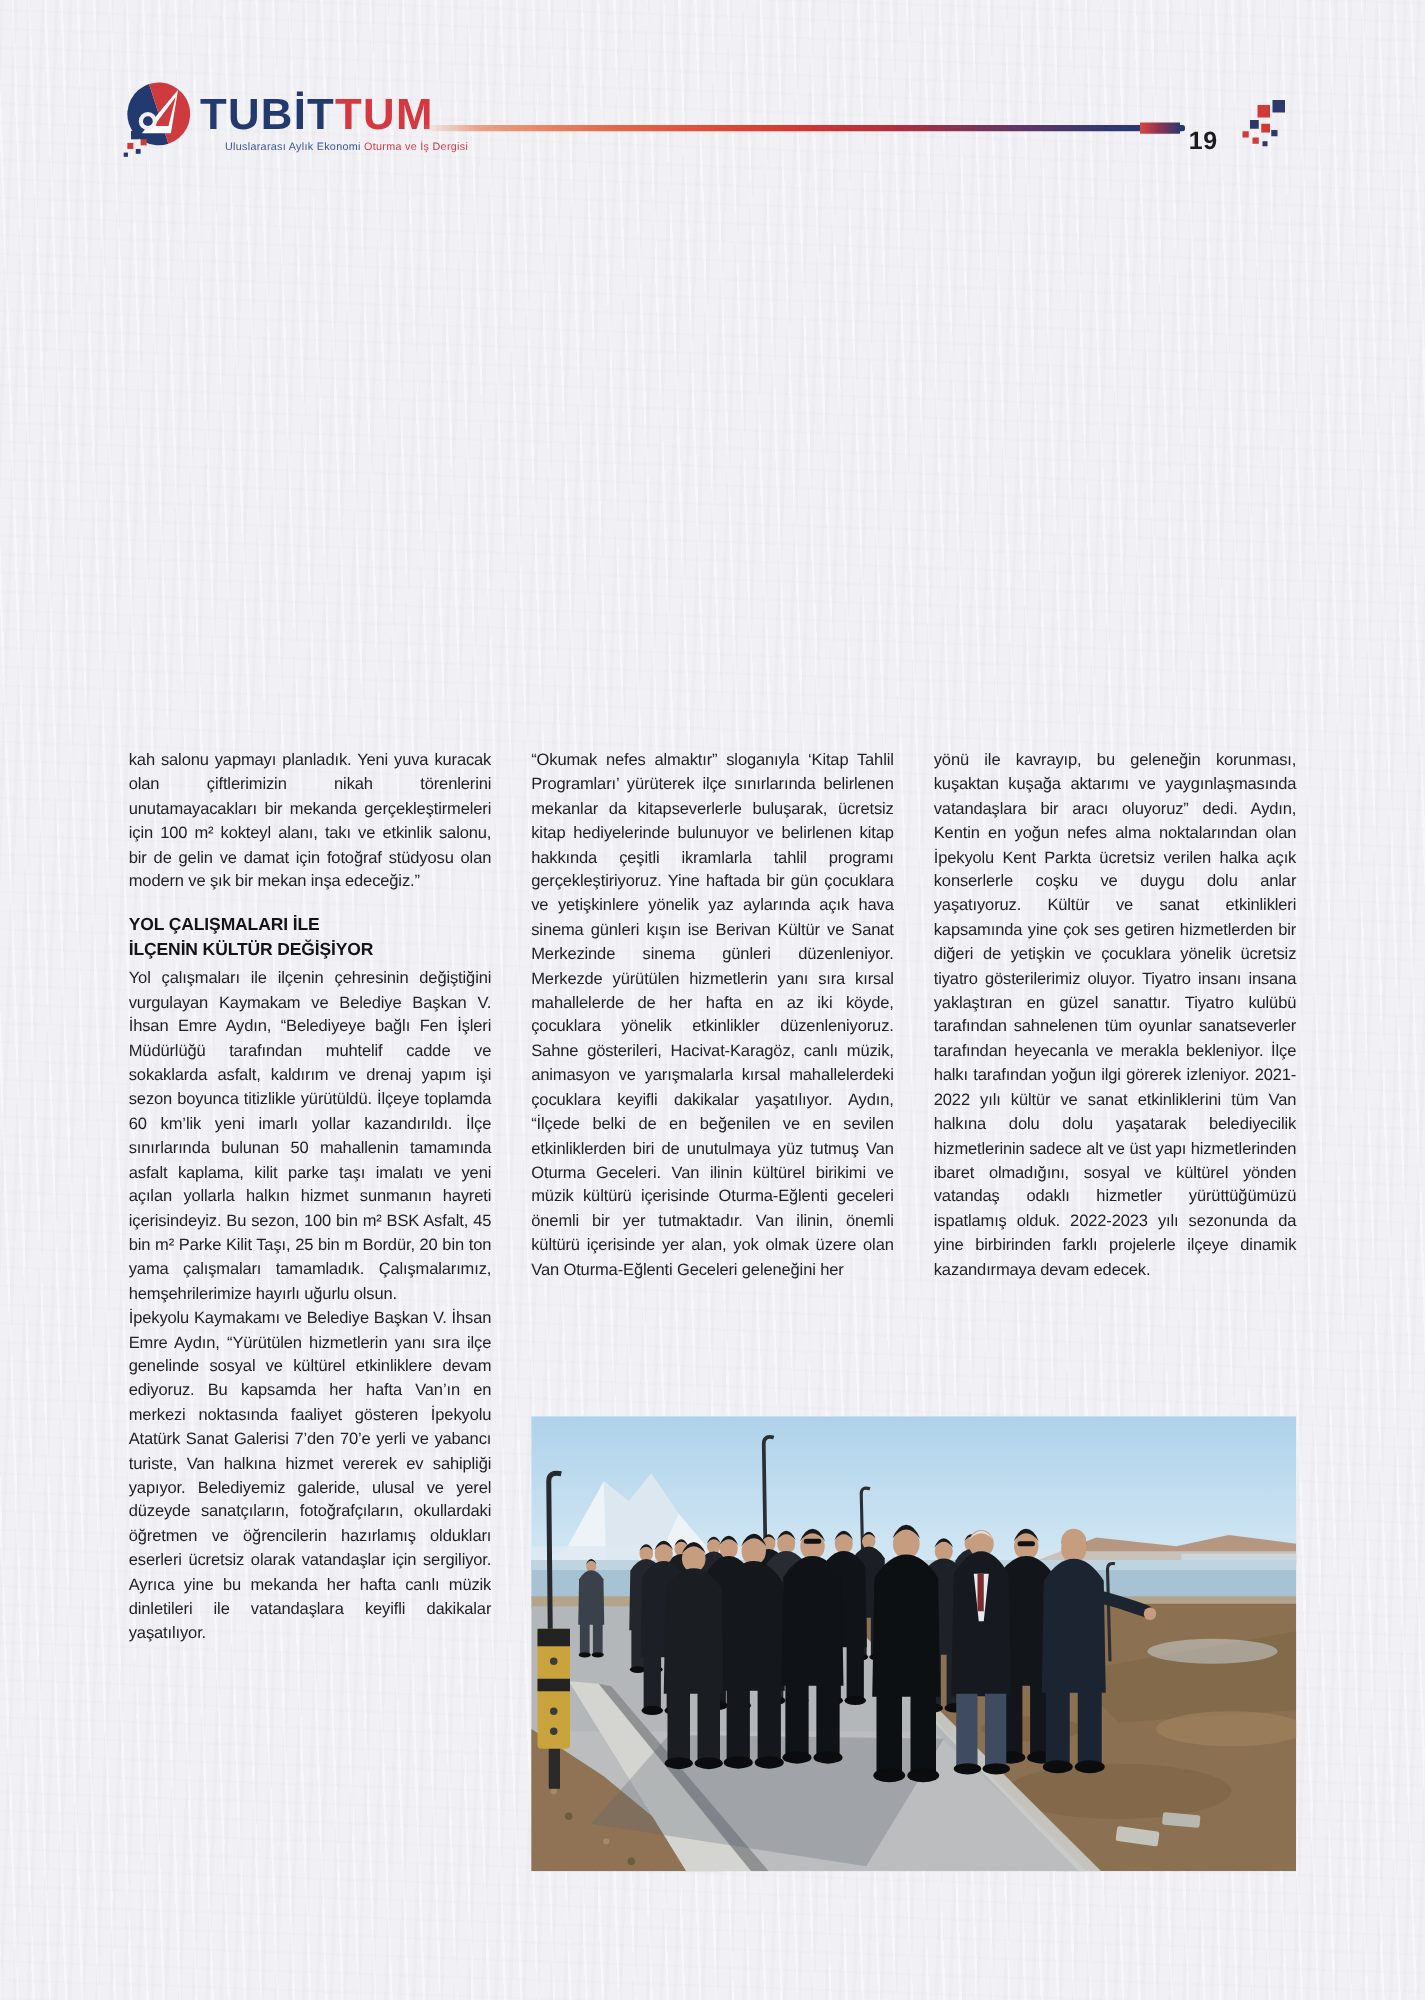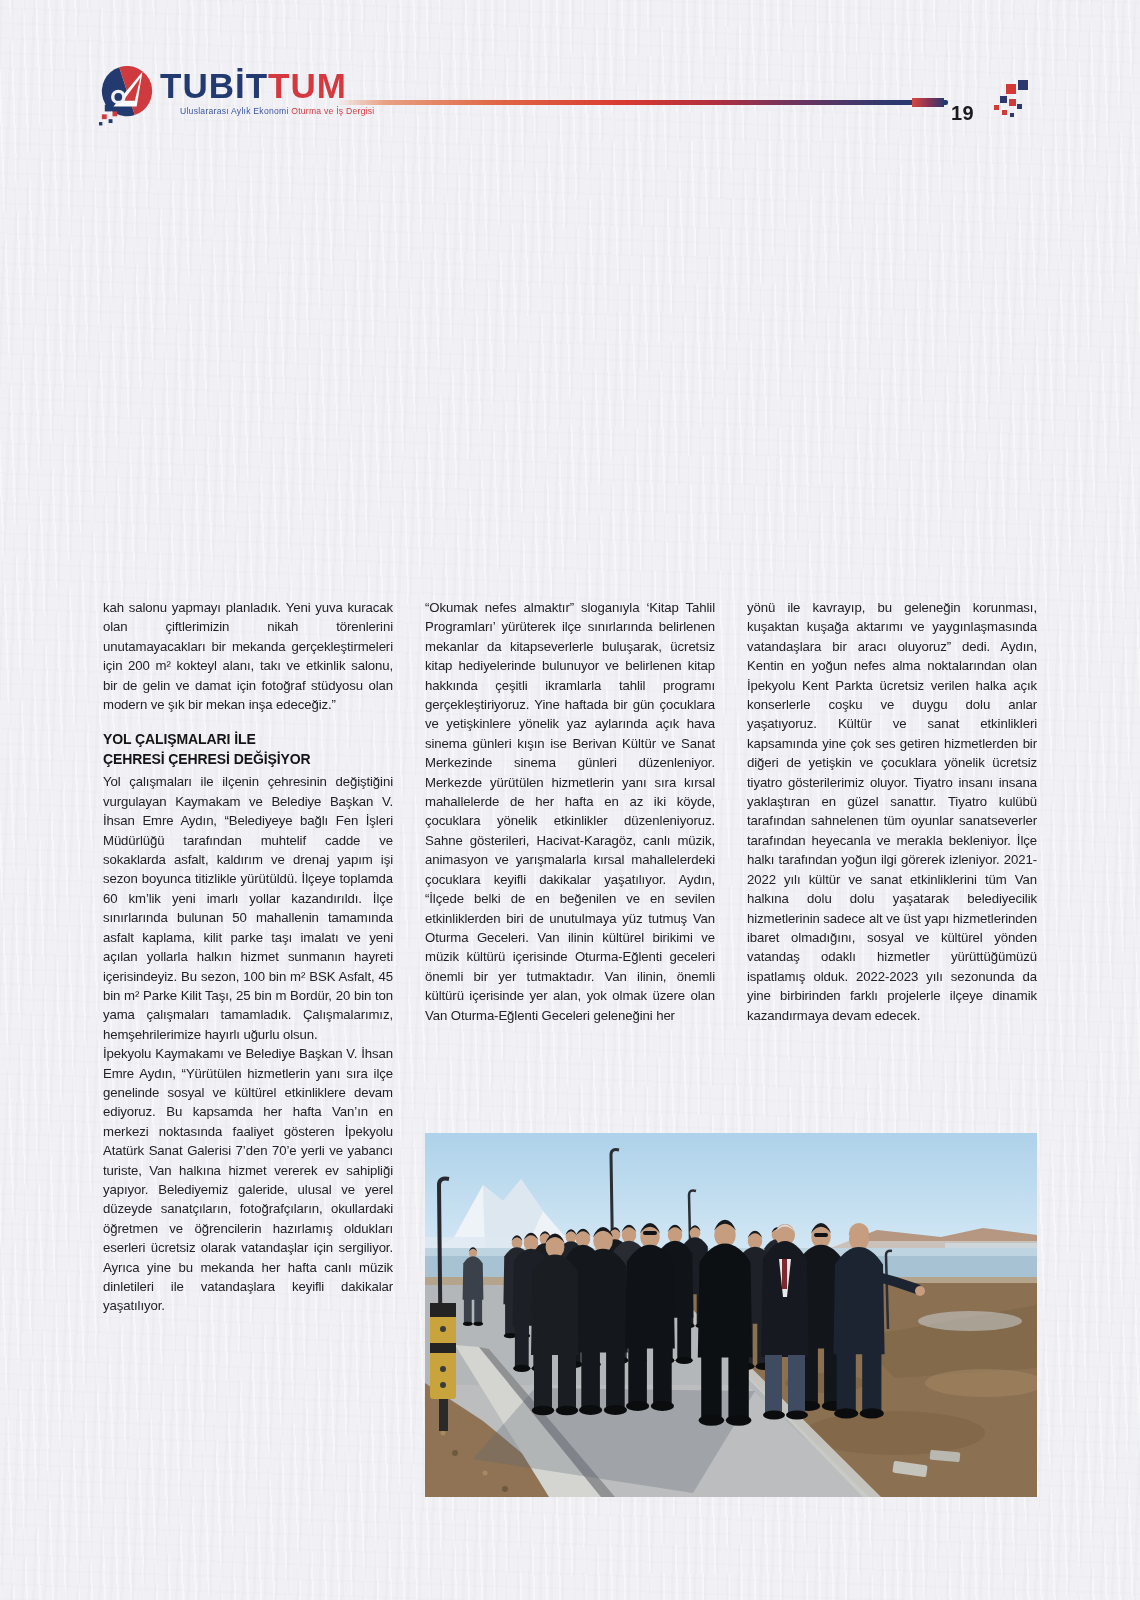--- a/index.html
+++ b/index.html
@@ -7,21 +7,21 @@
     position:relative;width:1140px;height:1600px;margin:0 auto;overflow:hidden;
     background-color:#f1f1f5;
     background-image:
       repeating-linear-gradient(92deg, rgba(198,200,212,0.10) 0 3px, rgba(255,255,255,0) 3px 11px),
       repeating-linear-gradient(88deg, rgba(255,255,255,0.40) 0 2px, rgba(240,240,246,0) 2px 13px),
       repeating-linear-gradient(2deg, rgba(203,205,215,0.07) 0 2px, rgba(255,255,255,0) 2px 15px);
     font-family:"Liberation Sans","DejaVu Sans",sans-serif;
     color:#1d1d20;
   }
   
-  .hdr-logo{position:absolute;left:98px;top:62px;display:flex;align-items:flex-start;}
+  .hdr-logo{position:absolute;left:98px;top:62px;display:flex;align-items:center;}
   .logo-mark{width:58px;height:66px;flex:0 0 auto;}
   .logo-textblock{margin-left:4px;padding-top:6px;}
   .logo-title{font-size:35px;font-weight:800;letter-spacing:1px;line-height:1;}
   .logo-title .t1{color:#223a6f;}
   .logo-title .t2{color:#d6383f;}
   .logo-tagline{font-size:8.6px;letter-spacing:.25px;margin-top:3px;white-space:nowrap;}
   .logo-tagline .g1{color:#3a54a0;margin-left:20px;}
   .logo-tagline .g2{color:#d6383f;}
   .hdr-rule{position:absolute;left:336px;top:100px;width:612px;height:5px;border-radius:2px;
     background:linear-gradient(90deg, rgba(236,150,120,0) 0%, #e8a184 8%, #e06a48 25%, #d93a31 47%,
@@ -81,23 +81,23 @@
     <i style="left:10px;top:16px;width:7px;height:7px;background:#2c386e;"></i>
     <i style="left:19px;top:19px;width:7px;height:7px;background:#d13a36;"></i>
     <i style="left:27px;top:24px;width:5px;height:5px;background:#2c386e;"></i>
     <i style="left:4px;top:25px;width:4.5px;height:4.5px;background:#d13a36;"></i>
     <i style="left:12px;top:30px;width:5px;height:5px;background:#d13a36;"></i>
     <i style="left:20px;top:33px;width:4px;height:4px;background:#2c386e;"></i>
   </div>
 
   <main class="columns">
     <section class="col">
-      <p>kah salonu yapmayı planladık. Yeni yuva kuracak olan çiftlerimizin nikah törenlerini unutamayacakları bir mekanda gerçekleştirmeleri için 200 m² kokteyl alanı, takı ve etkinlik salonu, bir de gelin ve damat için fotoğraf stüdyosu olan modern ve şık bir mekan inşa edeceğiz.”</p>
+      <p>kah salonu yapmayı planladık. Yeni yuva kuracak olan çiftlerimizin nikah törenlerini unutamayacakları bir mekanda gerçekleştirmeleri için 100 m² kokteyl alanı, takı ve etkinlik salonu, bir de gelin ve damat için fotoğraf stüdyosu olan modern ve şık bir mekan inşa edeceğiz.”</p>
       <h3 class="section-heading">YOL ÇALIŞMALARI İLE
-ÇEHRESİ ÇEHRESİ DEĞİŞİYOR</h3>
+İLÇENİN KÜLTÜR DEĞİŞİYOR</h3>
       <p>Yol çalışmaları ile ilçenin çehresinin değiştiğini vurgulayan Kaymakam ve Belediye Başkan V. İhsan Emre Aydın, “Belediyeye bağlı Fen İşleri Müdürlüğü tarafından muhtelif cadde ve sokaklarda asfalt, kaldırım ve drenaj yapım işi sezon boyunca titizlikle yürütüldü. İlçeye toplamda 60 km’lik yeni imarlı yollar kazandırıldı. İlçe sınırlarında bulunan 50 mahallenin tamamında asfalt kaplama, kilit parke taşı imalatı ve yeni açılan yollarla halkın hizmet sunmanın hayreti içerisindeyiz. Bu sezon, 100 bin m² BSK Asfalt, 45 bin m² Parke Kilit Taşı, 25 bin m Bordür, 20 bin ton yama çalışmaları tamamladık. Çalışmalarımız, hemşehrilerimize hayırlı uğurlu olsun.</p>
       <p>İpekyolu Kaymakamı ve Belediye Başkan V. İhsan Emre Aydın, “Yürütülen hizmetlerin yanı sıra ilçe genelinde sosyal ve kültürel etkinliklere devam ediyoruz. Bu kapsamda her hafta Van’ın en merkezi noktasında faaliyet gösteren İpekyolu Atatürk Sanat Galerisi 7’den 70’e yerli ve yabancı turiste, Van halkına hizmet vererek ev sahipliği yapıyor. Belediyemiz galeride, ulusal ve yerel düzeyde sanatçıların, fotoğrafçıların, okullardaki öğretmen ve öğrencilerin hazırlamış oldukları eserleri ücretsiz olarak vatandaşlar için sergiliyor. Ayrıca yine bu mekanda her hafta canlı müzik dinletileri ile vatandaşlara keyifli dakikalar yaşatılıyor.</p>
     </section>
     <section class="col">
       <p>“Okumak nefes almaktır” sloganıyla ‘Kitap Tahlil Programları’ yürüterek ilçe sınırlarında belirlenen mekanlar da kitapseverlerle buluşarak, ücretsiz kitap hediyelerinde bulunuyor ve belirlenen kitap hakkında çeşitli ikramlarla tahlil programı gerçekleştiriyoruz. Yine haftada bir gün çocuklara ve yetişkinlere yönelik yaz aylarında açık hava sinema günleri kışın ise Berivan Kültür ve Sanat Merkezinde sinema günleri düzenleniyor. Merkezde yürütülen hizmetlerin yanı sıra kırsal mahallelerde de her hafta en az iki köyde, çocuklara yönelik etkinlikler düzenleniyoruz. Sahne gösterileri, Hacivat-Karagöz, canlı müzik, animasyon ve yarışmalarla kırsal mahallelerdeki çocuklara keyifli dakikalar yaşatılıyor. Aydın, “İlçede belki de en beğenilen ve en sevilen etkinliklerden biri de unutulmaya yüz tutmuş Van Oturma Geceleri. Van ilinin kültürel birikimi ve müzik kültürü içerisinde Oturma-Eğlenti geceleri önemli bir yer tutmaktadır. Van ilinin, önemli kültürü içerisinde yer alan, yok olmak üzere olan Van Oturma-Eğlenti Geceleri geleneğini her</p>
     </section>
     <section class="col">
       <p>yönü ile kavrayıp, bu geleneğin korunması, kuşaktan kuşağa aktarımı ve yaygınlaşmasında vatandaşlara bir aracı oluyoruz” dedi. Aydın, Kentin en yoğun nefes alma noktalarından olan İpekyolu Kent Parkta ücretsiz verilen halka açık konserlerle coşku ve duygu dolu anlar yaşatıyoruz. Kültür ve sanat etkinlikleri kapsamında yine çok ses getiren hizmetlerden bir diğeri de yetişkin ve çocuklara yönelik ücretsiz tiyatro gösterilerimiz oluyor. Tiyatro insanı insana yaklaştıran en güzel sanattır. Tiyatro kulübü tarafından sahnelenen tüm oyunlar sanatseverler tarafından heyecanla ve merakla bekleniyor. İlçe halkı tarafından yoğun ilgi görerek izleniyor. 2021-2022 yılı kültür ve sanat etkinliklerini tüm Van halkına dolu dolu yaşatarak belediyecilik hizmetlerinin sadece alt ve üst yapı hizmetlerinden ibaret olmadığını, sosyal ve kültürel yönden vatandaş odaklı hizmetler yürüttüğümüzü ispatlamış olduk. 2022-2023 yılı sezonunda da yine birbirinden farklı projelerle ilçeye dinamik kazandırmaya devam edecek.</p>
     </section>
   </main>

